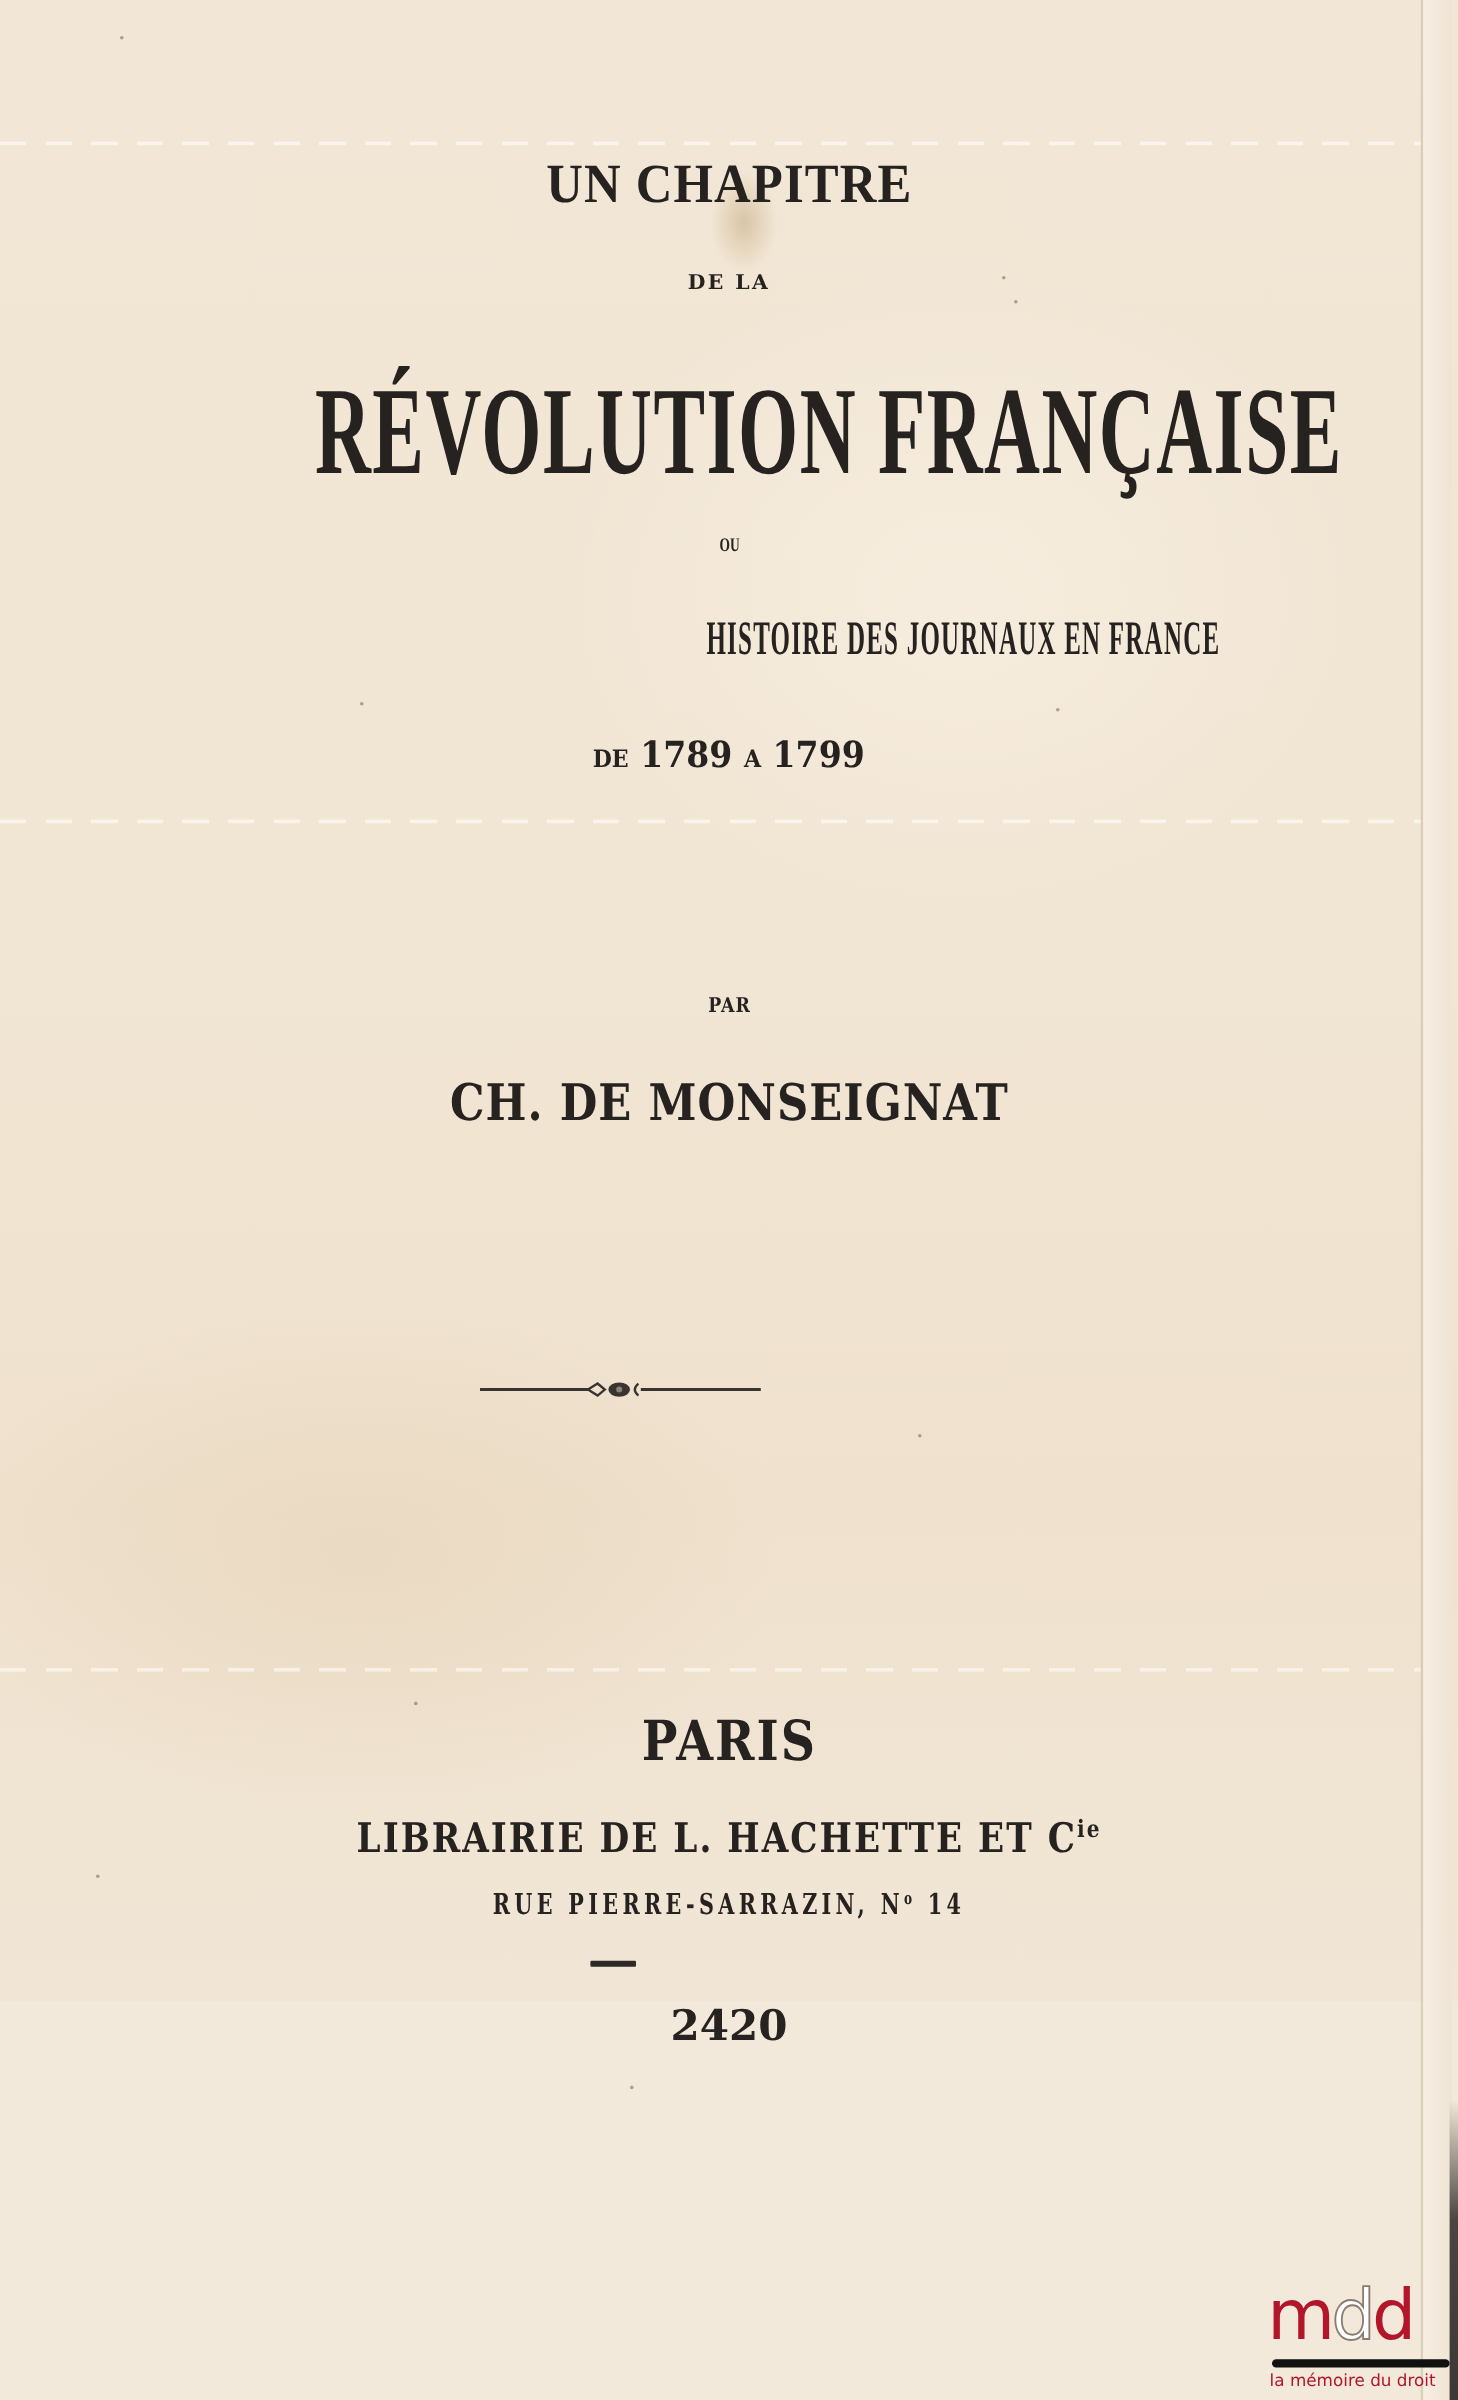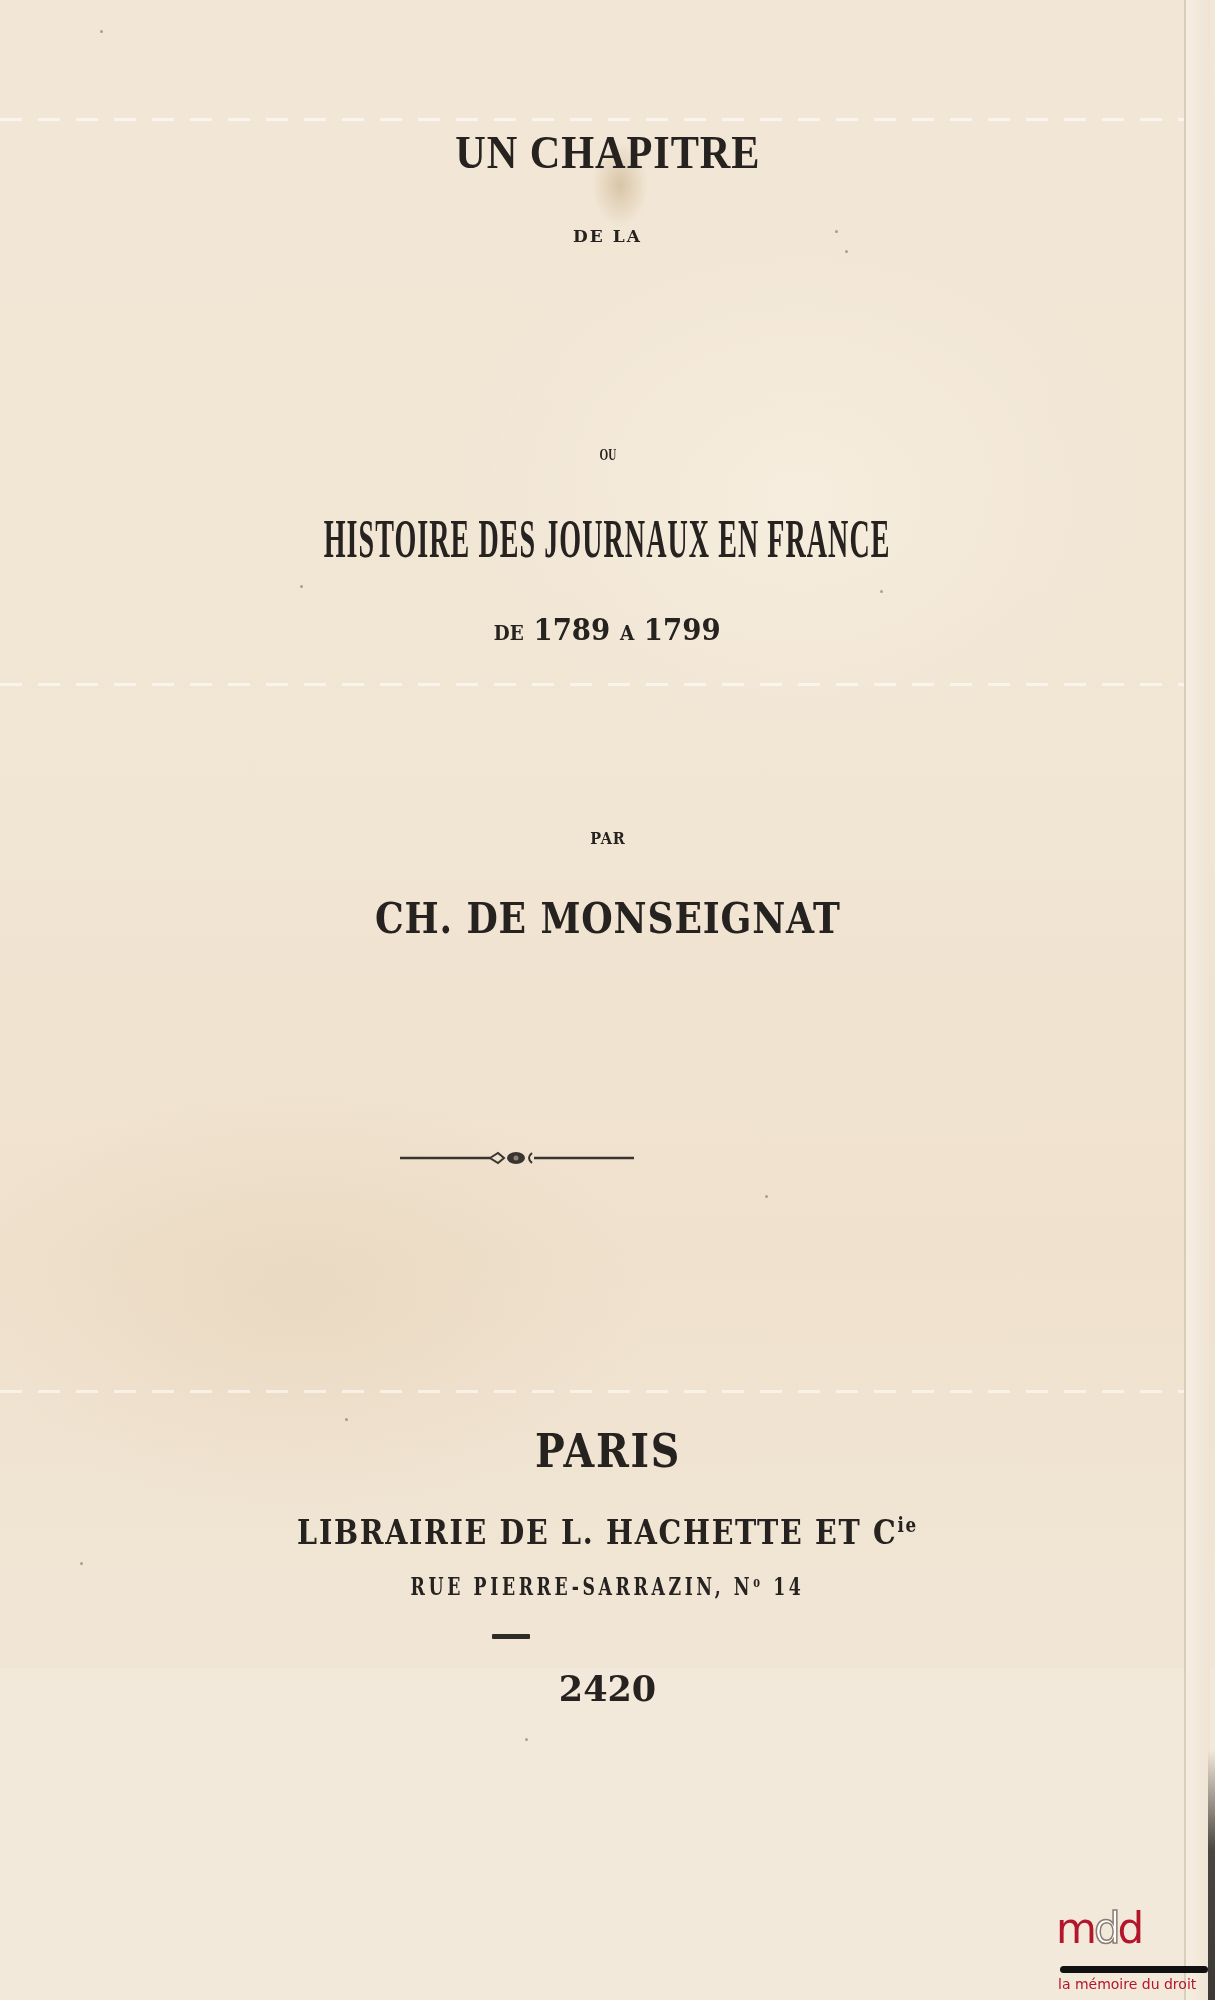--- a/index.html
+++ b/index.html
@@ -40,21 +40,21 @@
   .wrap { display: inline-block; }
 
   .t-chapitre { top: 126px; font-size: 46px; }
   .t-chapitre .wrap { transform: scaleX(0.92); letter-spacing: 1px; }
   .t-dela { top: 226px; font-size: 17px; }
   .t-dela .wrap { letter-spacing: 2px; }
   .t-revolution { top: 300px; font-size: 104px; }
   .t-revolution .wrap { transform: scaleX(0.62); letter-spacing: 2px; }
   .t-ou { top: 446px; font-size: 16px; }
   .t-ou .wrap { transform: scaleX(0.7); }
-  .t-histoire { top: 508px; font-size: 54px; }
+  .t-histoire { top: 508px; font-size: 40px; text-align: right; }
   .t-histoire .wrap { transform: scaleX(0.52); letter-spacing: 2px; }
   .t-dates { top: 612px; font-size: 30px; }
   .t-dates .small { font-size: 20px; }
   .t-dates .wrap { transform: scaleX(0.92); }
   .t-notice { top: 714px; font-size: 19px; }
   .t-notice .wrap { transform: scaleX(0.84); letter-spacing: 1.5px; }
   .t-par { top: 828px; font-size: 17px; }
   .t-par .wrap { transform: scaleX(0.85); letter-spacing: 1px; }
   .t-author { top: 894px; font-size: 42px; }
   .t-author .wrap { transform: scaleX(0.86); letter-spacing: 1px; }
@@ -66,21 +66,21 @@
   .t-libr { top: 1512px; font-size: 34px; }
   .t-libr .wrap { transform: scaleX(0.84); letter-spacing: 2px; }
   .t-libr sup { font-size: 20px; vertical-align: 12px; }
   .t-rue { top: 1572px; font-size: 24px; }
   .t-rue .wrap { transform: scaleX(0.72); letter-spacing: 5px; }
   .t-rue sup { font-size: 14px; vertical-align: 8px; }
   .dash { position: absolute; top: 1634px; left: 492px; width: 38px; height: 5px; background: #2e2a27; border-radius: 1px; }
   .t-year { top: 1668px; font-size: 35px; }
 
   .logo { position: absolute; left: 1056px; top: 1896px; width: 156px; height: 104px; }
-  .logo-mark { position: absolute; left: 0; top: 0; font-family: "DejaVu Sans", sans-serif; font-size: 42px; line-height: 66px; letter-spacing: -3px; }
+  .logo-mark { position: absolute; left: 0; top: 0; font-family: "DejaVu Sans", sans-serif; font-size: 58px; line-height: 66px; letter-spacing: -3px; }
   .logo-mark .m { color: #b3152a; }
   .logo-mark .d1 { color: #ffffff; -webkit-text-stroke: 1.5px #8a7c70; }
   .logo-mark .d2 { color: #b3152a; }
   .logo-bar { position: absolute; left: 4px; top: 70px; width: 148px; height: 7px; background: #111; border-radius: 4px; }
   .logo-tag { position: absolute; left: 2px; top: 80px; font-family: "DejaVu Sans", sans-serif; font-size: 14px; color: #b3152a; white-space: nowrap; }
 
   .speck { position: absolute; width: 3px; height: 3px; border-radius: 50%; background: rgba(90,70,50,0.45); }
 </style>
 </head>
 <body>
@@ -101,20 +101,23 @@
   <div class="speck" style="left:345px;top:1418px"></div>
   <div class="speck" style="left:765px;top:1195px"></div>
   <div class="speck" style="left:525px;top:1738px"></div>
   <div class="speck" style="left:80px;top:1562px"></div>
 
   <div class="line condensed t-chapitre">
     <span class="wrap">UN CHAPITRE</span>
   </div>
   <div class="line serif t-dela">
     <span class="wrap">DE LA</span>
+  </div>
+  <div class="line condensed t-revolution">
+    <span class="wrap">RÉVOLUTION FRANÇAISE</span>
   </div>
   <div class="line condensed t-ou">
     <span class="wrap">OU</span>
   </div>
   <div class="line condensed t-histoire">
     <span class="wrap">HISTOIRE DES JOURNAUX EN FRANCE</span>
   </div>
   <div class="line serif t-dates">
     <span class="wrap">
       <span class="small">DE</span>

